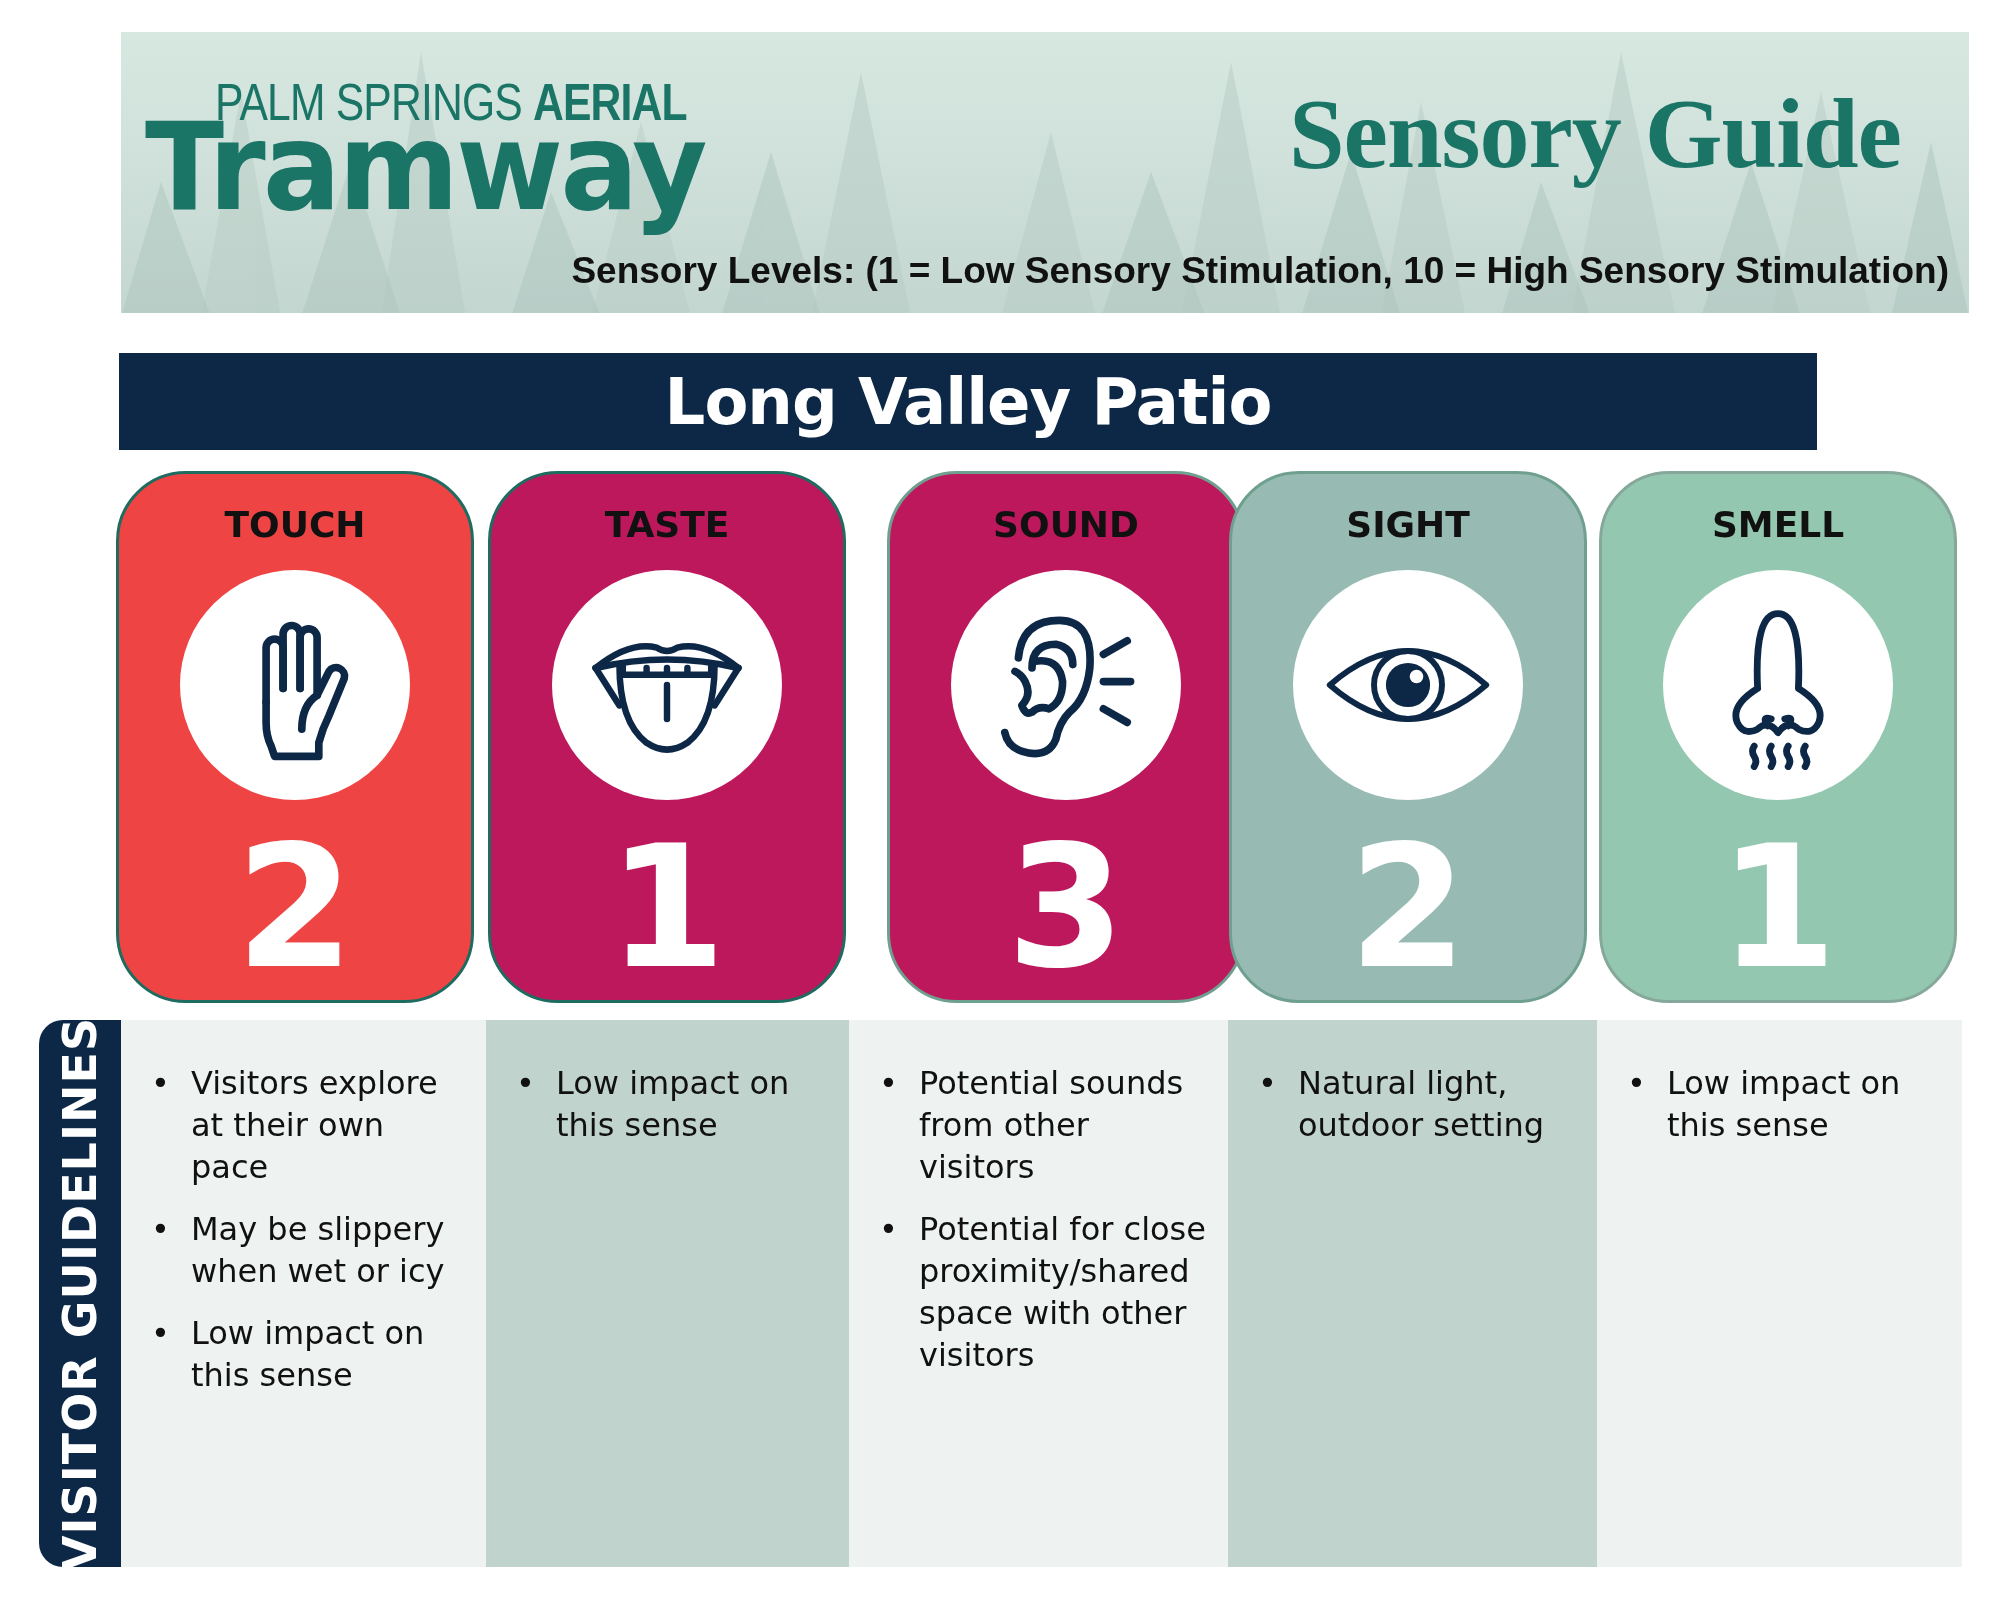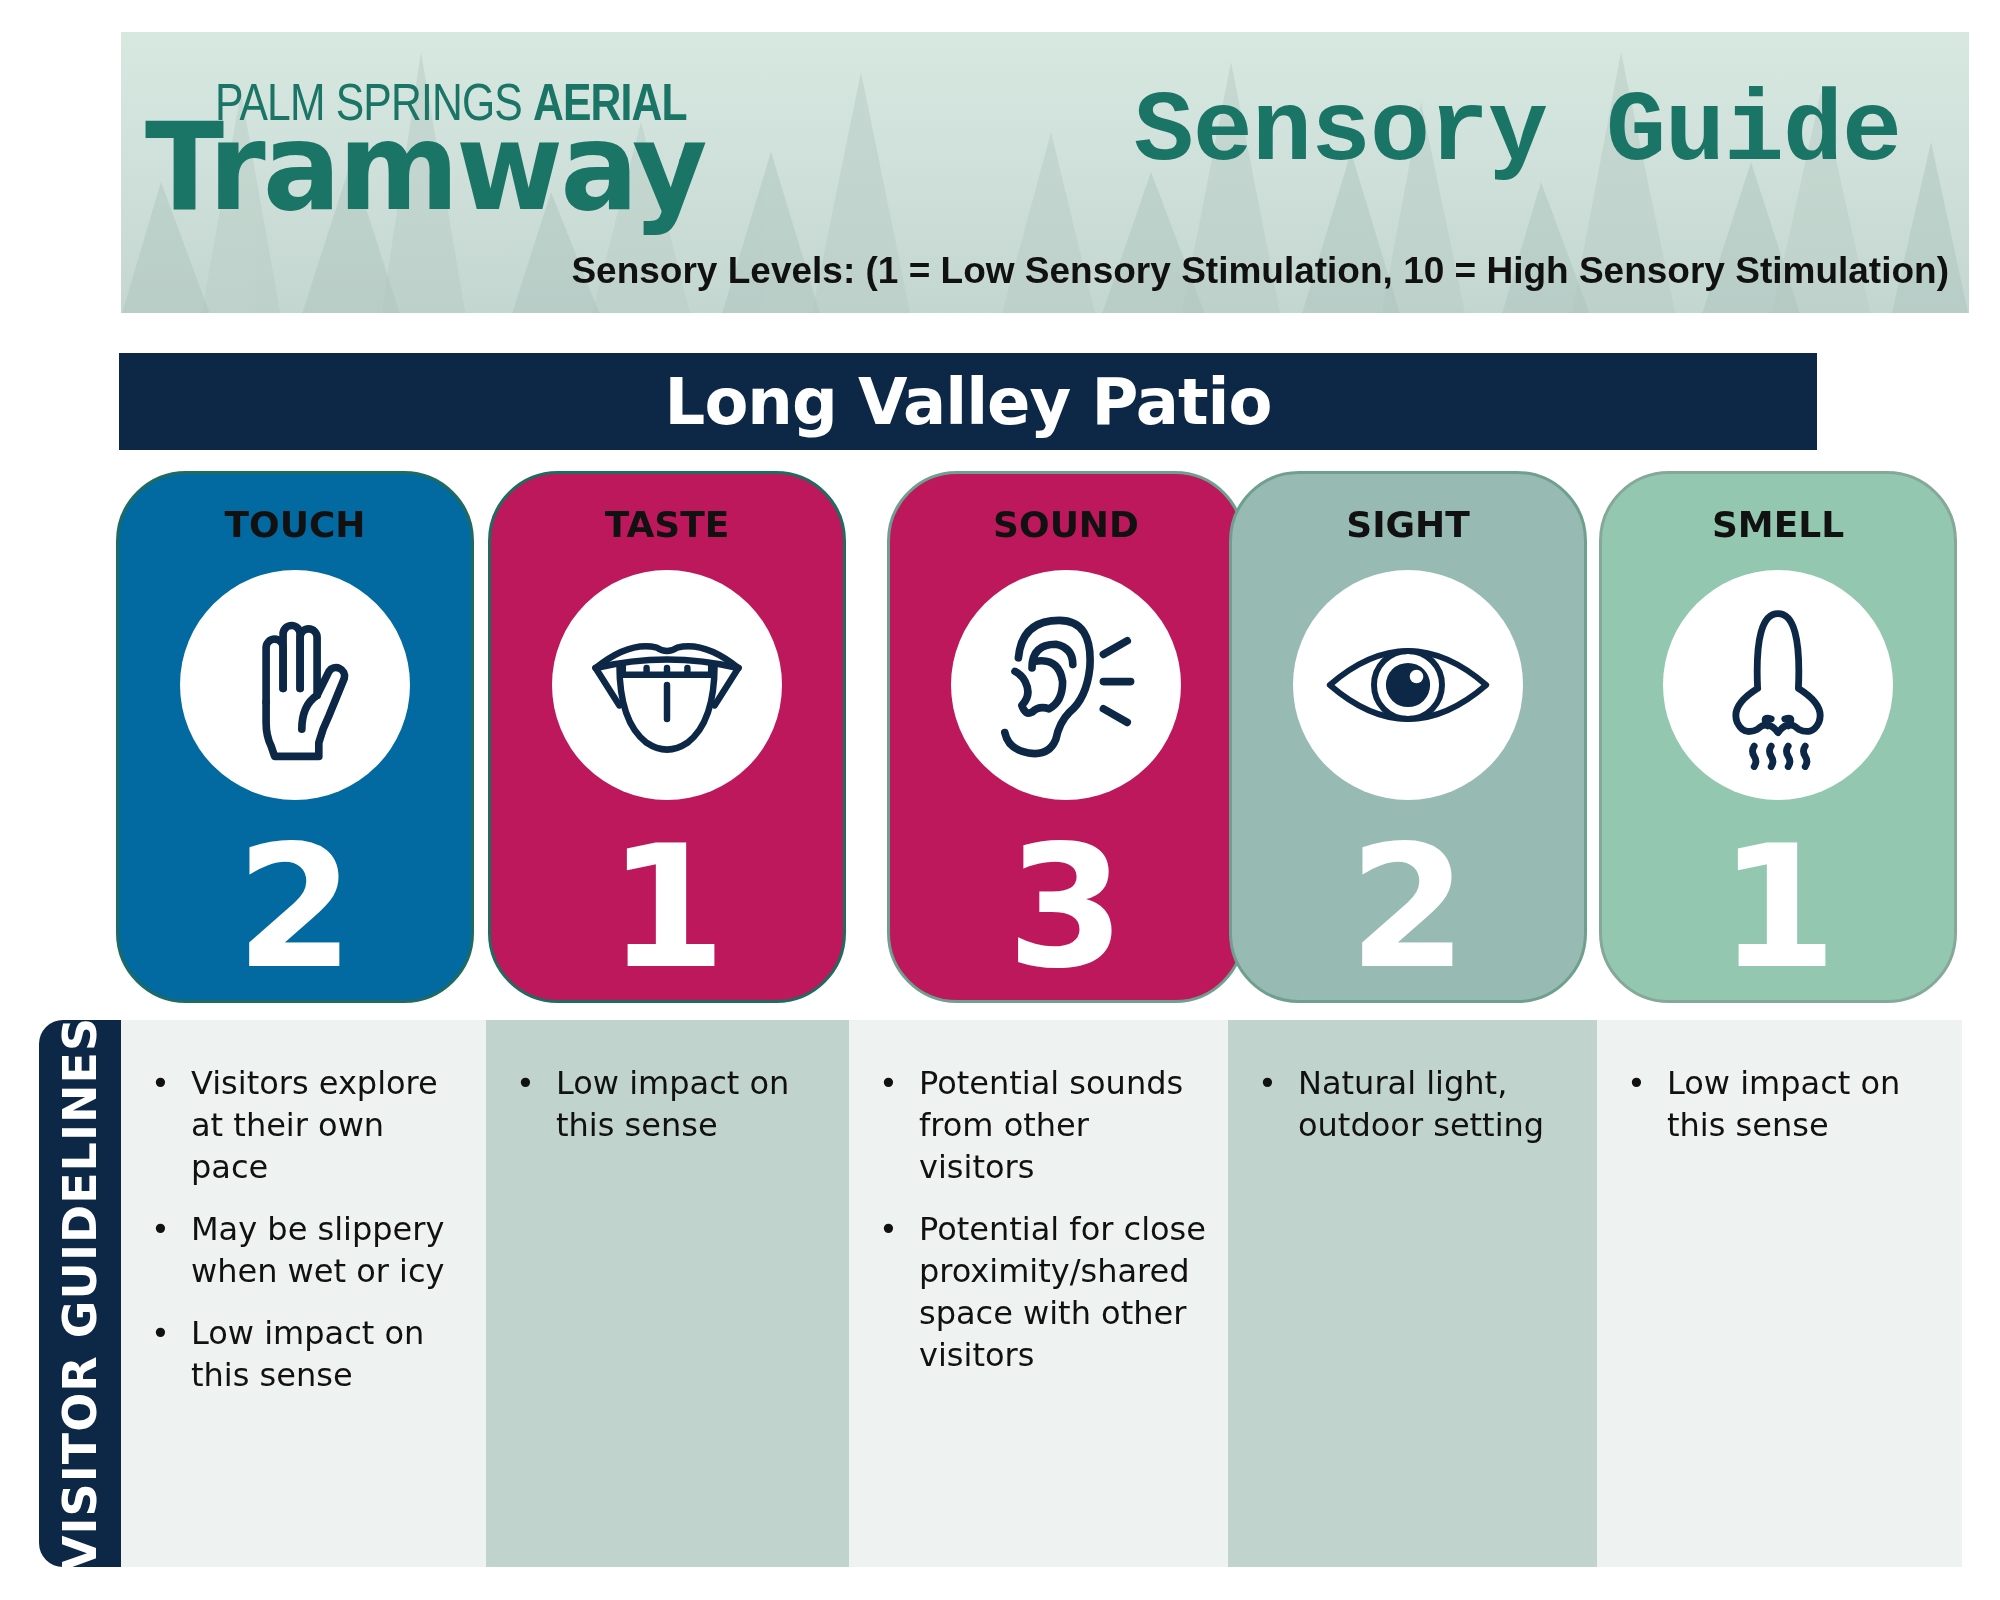--- a/index.html
+++ b/index.html
@@ -25,21 +25,21 @@
     .logo-main {
       position: absolute; left: 0; top: 34px; font-size: 122px; font-weight: 700;
       color: #1b7566; letter-spacing: -3px; line-height: 1;
       font-family: "DejaVu Sans", sans-serif; transform: scaleX(0.95); transform-origin: left top;
     }
     .logo-reg {
       position: absolute; left: 534px; top: 80px; font-size: 18px; color: #1b7566;
     }
     .header-title {
       position: absolute; right: 68px; top: 44px; font-size: 100px; font-weight: 700;
-      color: #1b7566; font-family: Liberation Mono, monospace; letter-spacing: -1px;
+      color: #1b7566; font-family: Liberation Serif, serif; letter-spacing: -1px;
       white-space: nowrap;
     }
     .header-subtitle {
       position: absolute; right: 20px; top: 218px; font-size: 37px; font-weight: 700;
       color: #111; white-space: nowrap; font-family: "Liberation Sans", sans-serif;
     }
     
     .location-bar {
       position: absolute; left: 119px; top: 353px; width: 1698px; height: 97px;
       background: #0d2847; display: flex; align-items: center; justify-content: center;
@@ -127,21 +127,21 @@
   </div>
 
   <div class="header-title">Sensory Guide</div>
   <div class="header-subtitle">Sensory Levels: (1 = Low Sensory Stimulation, 10 = High Sensory Stimulation)</div>
 </div>
 
 <div class="location-bar">
   <div class="location-title">Long Valley Patio</div>
 </div>
 
-<div class="card" style="left:116px; background:#0369a1; border-color:#1e6b60;">
+<div class="card" style="left:116px; background:#ef4444; border-color:#1e6b60;">
   <div class="card-label">TOUCH</div>
   <div class="card-icon-circle">
     <svg viewBox="0 0 100 100" fill="none" stroke="#0d2847" stroke-width="4.5" stroke-linecap="round" stroke-linejoin="round">
       <path d="M33 60 V28 a5 5 0 0 1 10 0 V52"></path>
       <path d="M43 52 V20 a5 5 0 0 1 10 0 V52"></path>
       <path d="M53 52 V22 a5 5 0 0 1 10 0 V56"></path>
       <path d="M63 56 L70 42 a5 5 0 0 1 9 4 L70 68 Q66 76 64 84 L64 92 H38 L36 86 Q33 80 33 72 V60"></path>
       <path d="M63 56 Q54 62 54 76"></path>
     </svg>
   </div>

